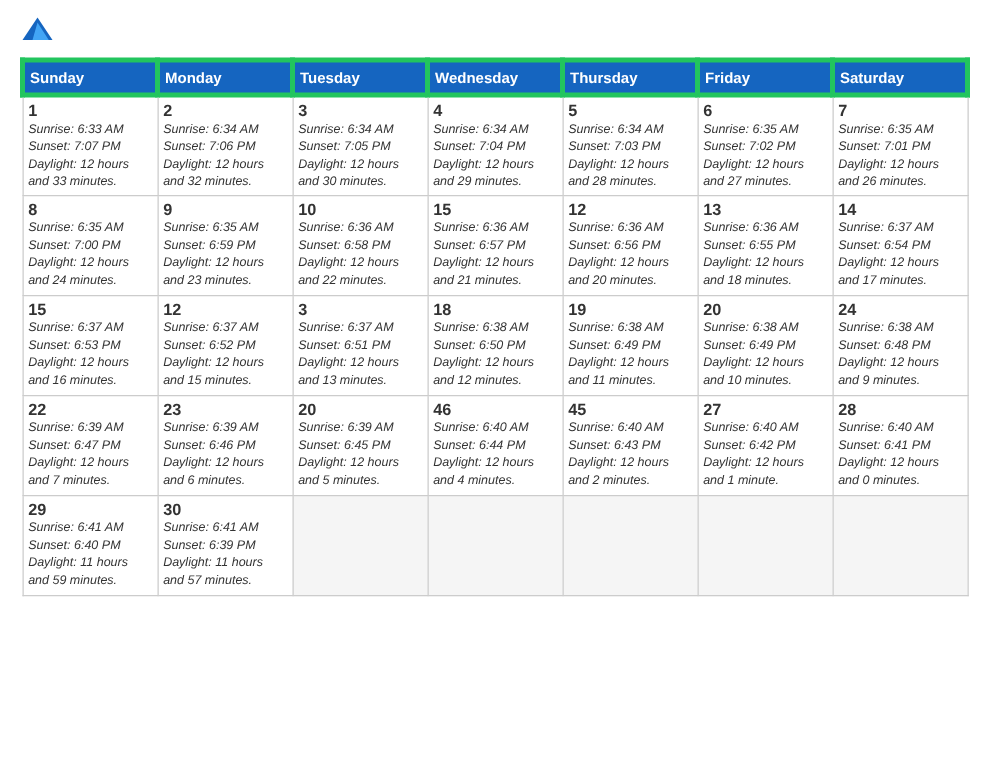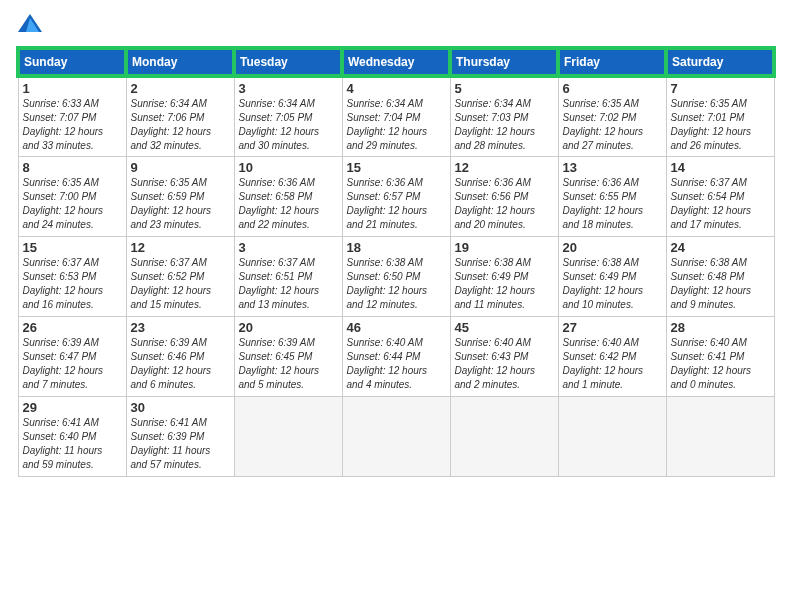--- a/index.html
+++ b/index.html
@@ -279,21 +279,21 @@
           <td>
             <span class="day-num">24</span>
             <div class="day-info" style="white-space: pre-line;">Sunrise: 6:38 AM
 Sunset: 6:48 PM
 Daylight: 12 hours
 and 9 minutes.</div>
           </td>
         </tr>
         <tr>
           <td>
-            <span class="day-num">26</span>
+            <span class="day-num">22</span>
             <div class="day-info" style="white-space: pre-line;">Sunrise: 6:39 AM
 Sunset: 6:47 PM
 Daylight: 12 hours
 and 7 minutes.</div>
           </td>
           <td>
             <span class="day-num">23</span>
             <div class="day-info" style="white-space: pre-line;">Sunrise: 6:39 AM
 Sunset: 6:46 PM
 Daylight: 12 hours

